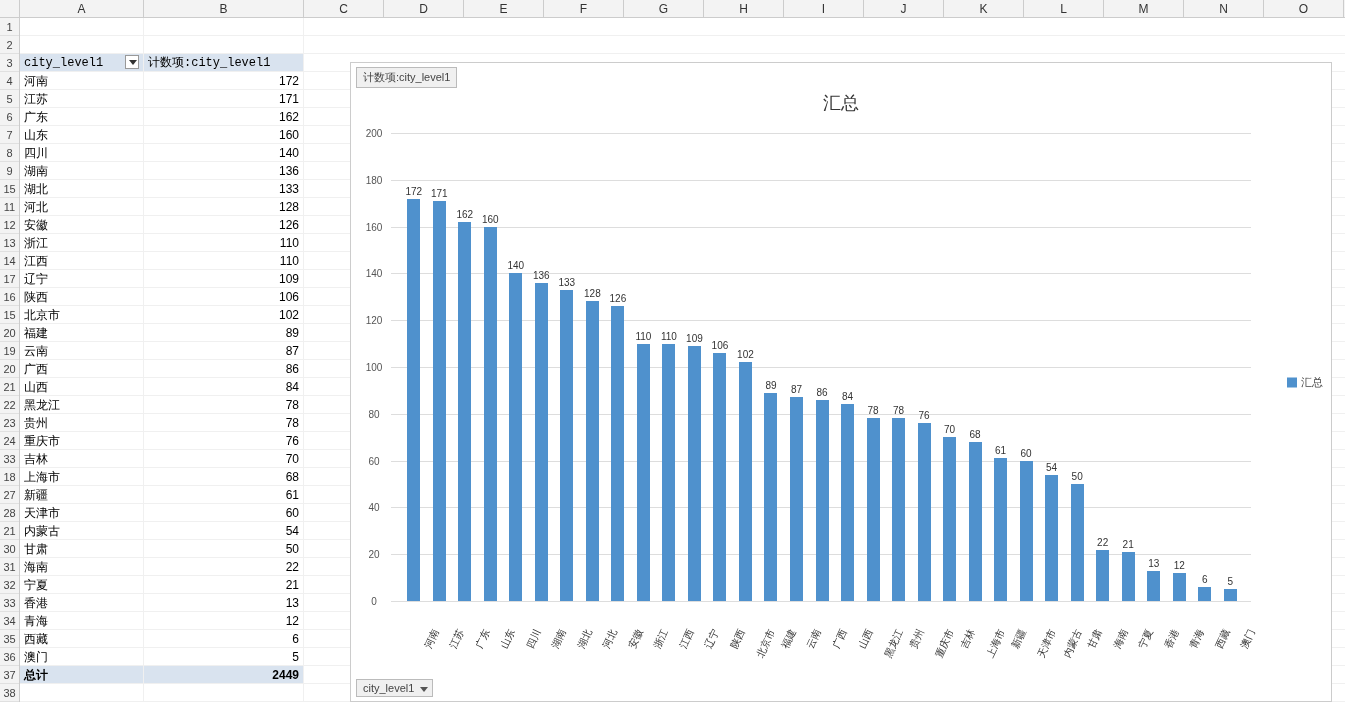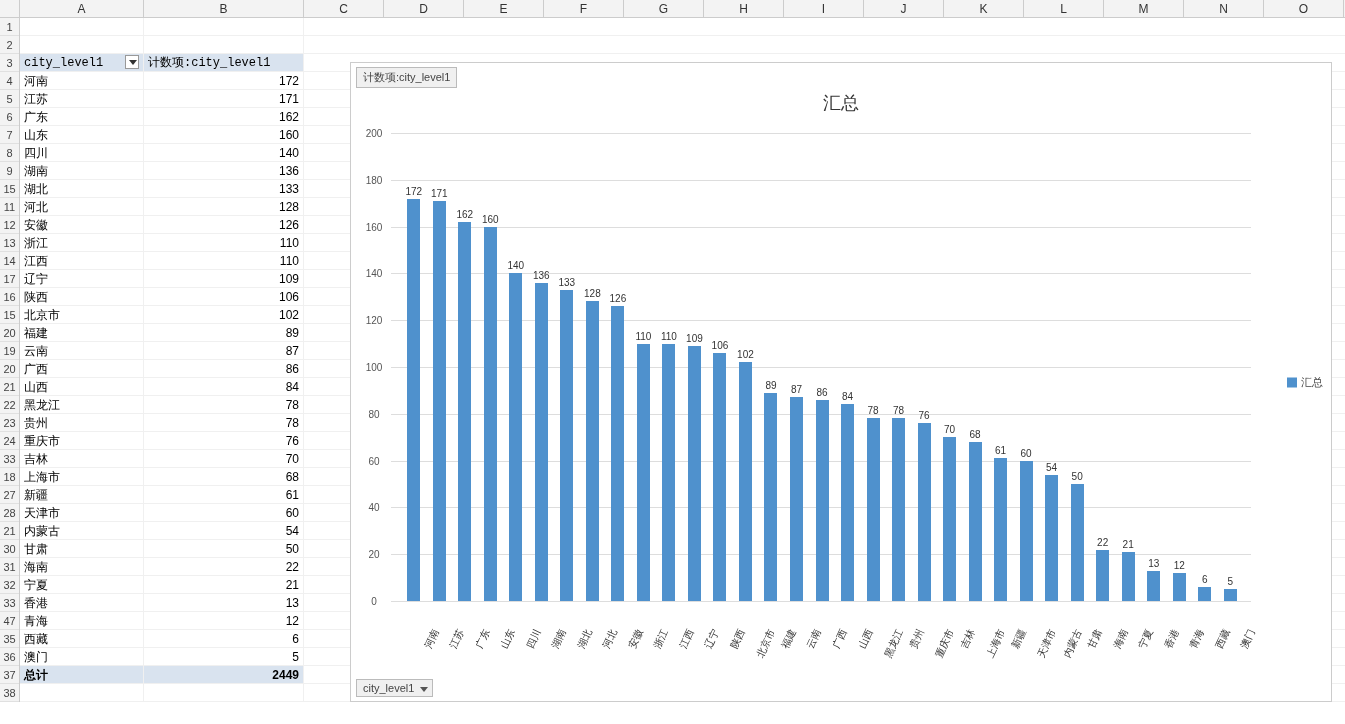--- a/index.html
+++ b/index.html
@@ -236,21 +236,21 @@
       <div class="row-num">24</div>
       <div class="row-num">33</div>
       <div class="row-num">18</div>
       <div class="row-num">27</div>
       <div class="row-num">28</div>
       <div class="row-num">21</div>
       <div class="row-num">30</div>
       <div class="row-num">31</div>
       <div class="row-num">32</div>
       <div class="row-num">33</div>
-      <div class="row-num">47</div>
+      <div class="row-num">34</div>
       <div class="row-num">35</div>
       <div class="row-num">36</div>
       <div class="row-num">37</div>
       <div class="row-num">38</div>
     </div>
   <div class="cells" id="cells">
       <div class="cell-row">
         <div class="cell cellA"></div>
         <div class="cell cellB"></div>
       </div>

